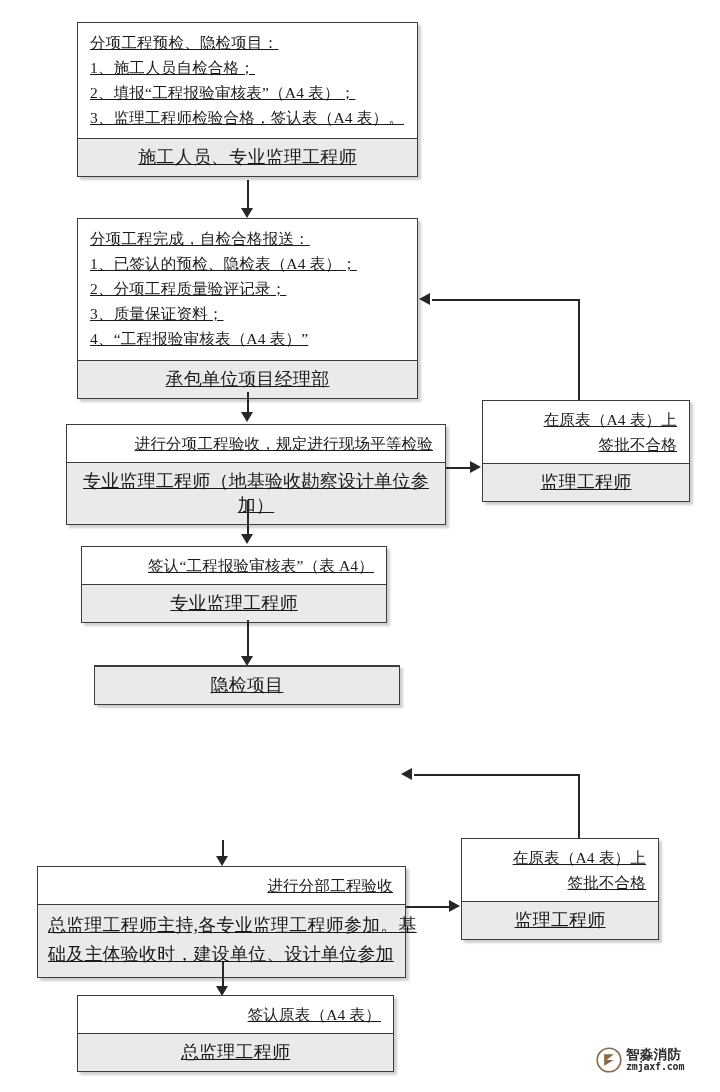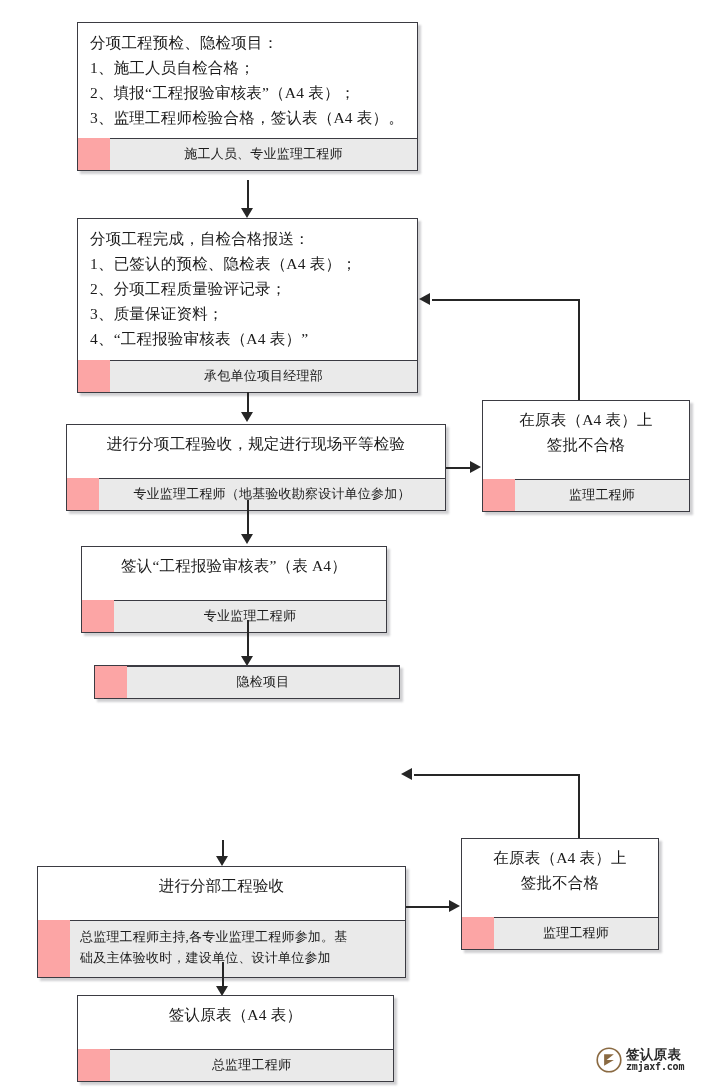--- a/index.html
+++ b/index.html
@@ -17,45 +17,45 @@
     height: 1092px;
     background: #ffffff;
     overflow: hidden;
   }
 
   
   .box {
     position: absolute;
     box-sizing: border-box;
     border: 1.5px solid #3b3b42;
-    background: #fca5a5;
+    background: #0369a1;
     box-shadow: 3px 3px 2px rgba(120,120,125,0.35);
+    text-decoration: underline;
   }
   .box .body {
     box-sizing: border-box;
     padding: 7px 12px 8px 12px;
     background: #ffffff;
     font-size: 15.5px;
     line-height: 1.62;
     letter-spacing: 0.2px;
   }
   .box .body.center {
-    text-align: center;
+    text-align: right;
     padding-top: 6px;
-    padding-bottom: 22px;
+    padding-bottom: 6px;
   }
   .box .actor {
     box-sizing: border-box;
     border-top: 1.5px solid #3b3b42;
     background: #eaeaea;
     text-align: center;
-    font-size: 13px;
+    font-size: 18px;
     letter-spacing: 0.2px;
     padding: 6px 6px 7px 6px;
-    margin-left: 32px;
   }
   .box .actor.multiline {
     text-align: left;
     padding: 6px 4px 8px 10px;
     line-height: 1.6;
   }
   .line {
     display: block;
     white-space: nowrap;
   }
@@ -235,18 +235,18 @@
     </div>
     <div class="actor">总监理工程师</div>
   </div>
 
   <div id="watermark">
     <svg class="wm-mark" viewBox="0 0 32 32">
       <circle cx="16" cy="16" r="14.5" fill="none" stroke="#8a6a42" stroke-width="2"></circle>
       <path d="M10 9 H22 L13 16 H22 L10 23 Z" fill="#8a6a42"></path>
     </svg>
     <span class="wm-text">
-      <span class="wm-cn">签认原表</span>
+      <span class="wm-cn">智淼消防</span>
       <span class="wm-url">zmjaxf.com</span>
     </span>
   </div>
 
 </div>
 
 </body></html>

